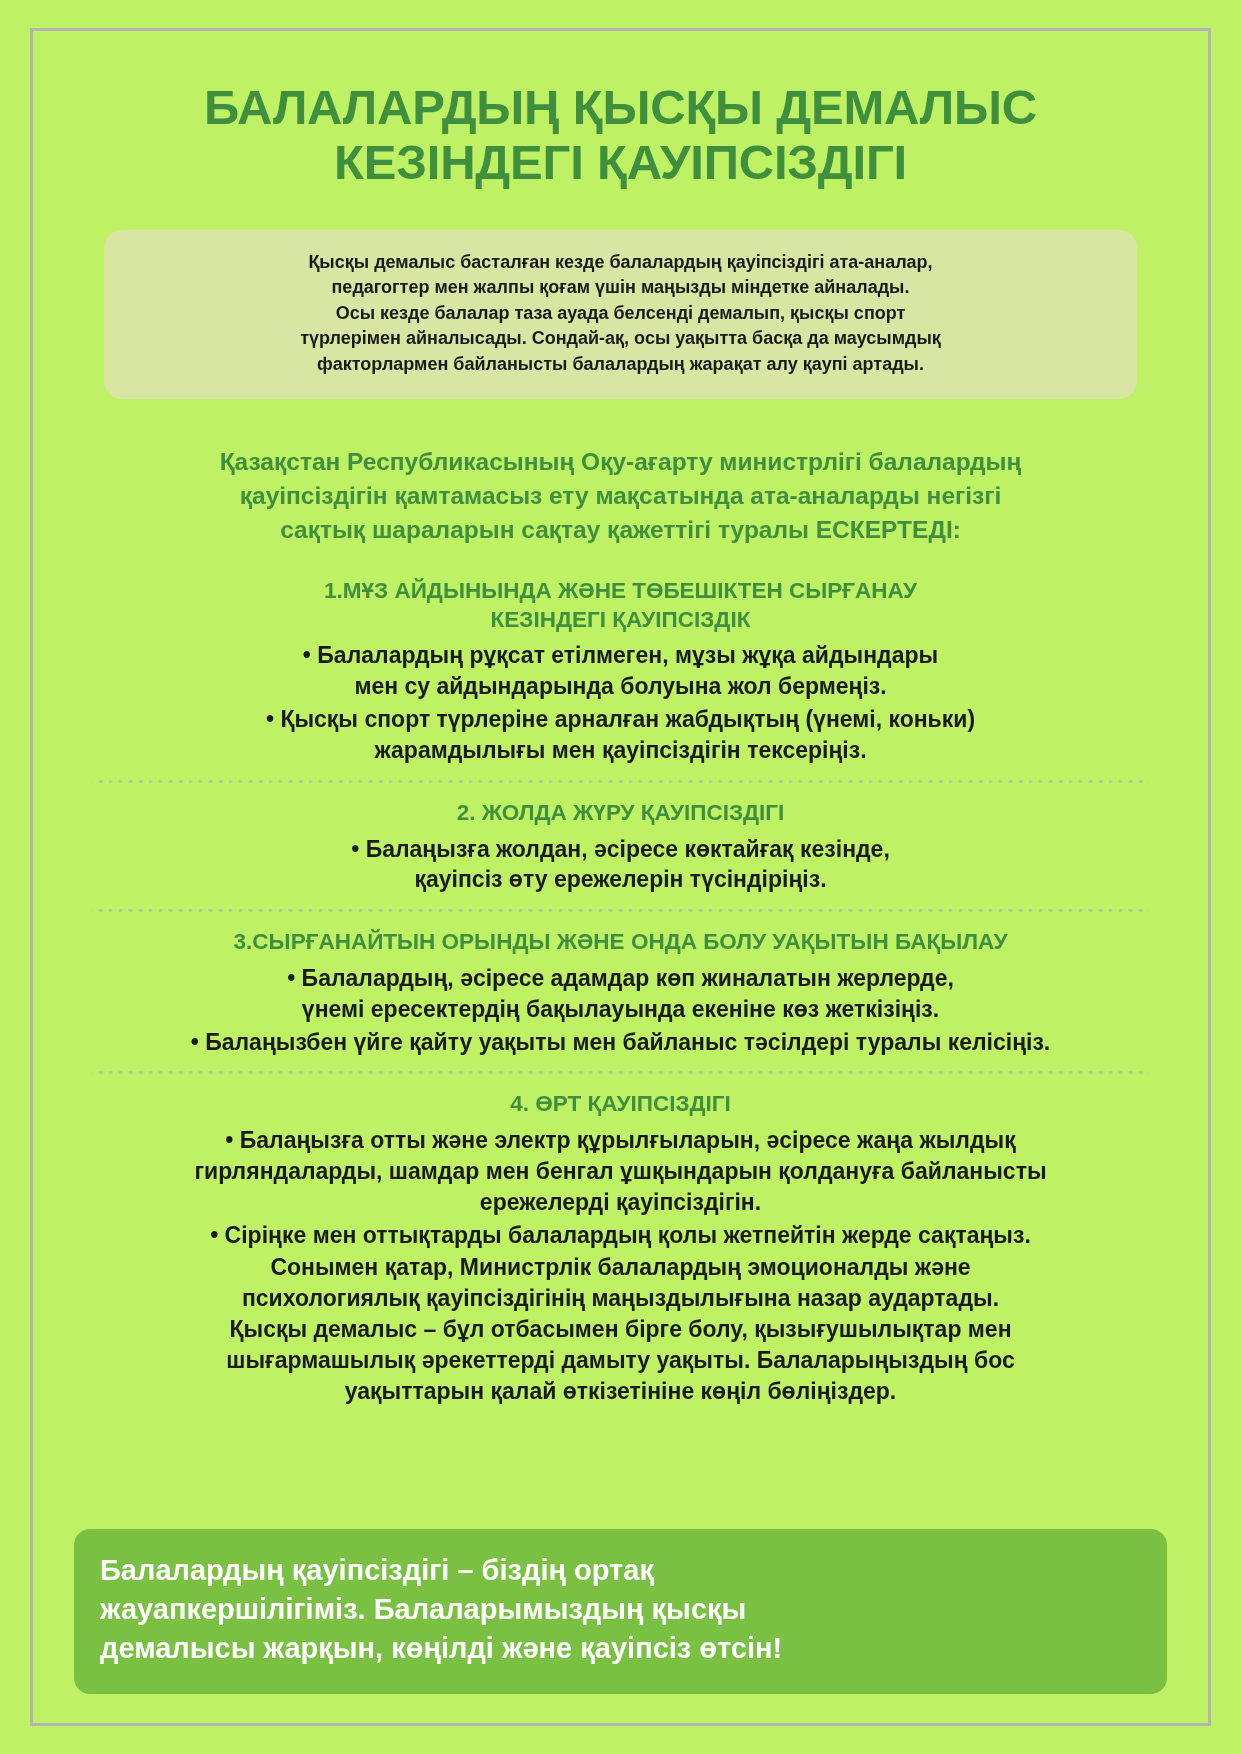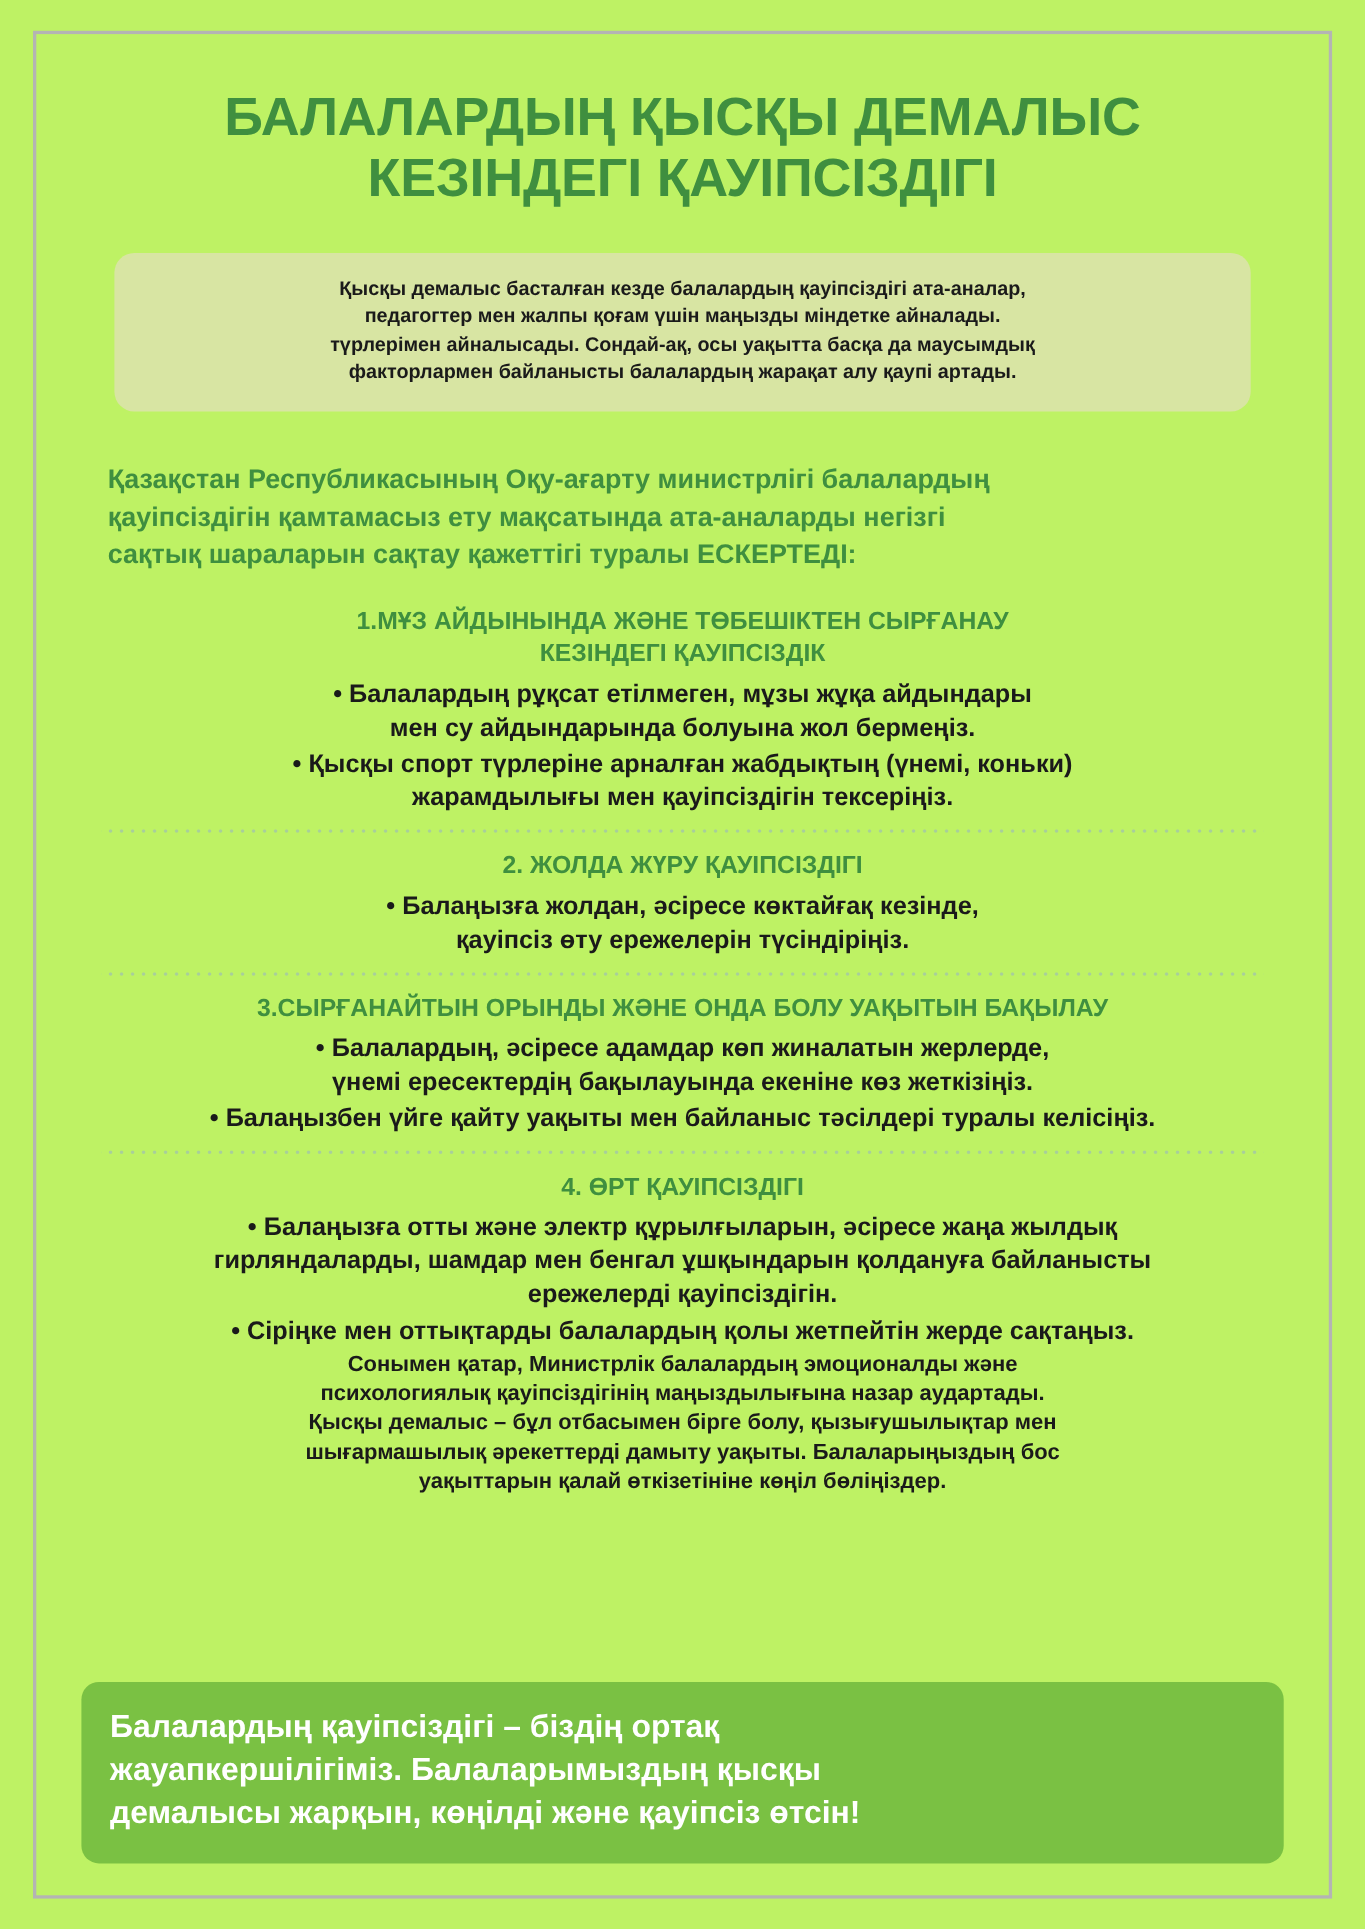--- a/index.html
+++ b/index.html
@@ -64,21 +64,21 @@
     color: #1a1a1a;
     font-size: 18px;
     font-weight: bold;
     line-height: 1.42;
   }
   .intro-box .tline { display: block; }
 
   
   .lead {
     margin: 46px 24px 0 24px;
-    text-align: left;
+    text-align: center;
     color: #3f8f3f;
     font-weight: bold;
     font-size: 24.5px;
     line-height: 1.38;
   }
   .lead .tline { display: block; }
 
   
   .sections {
     margin: 30px 12px 0 12px;
@@ -103,21 +103,21 @@
     line-height: 1.34;
     margin: 2px 0 2px 0;
   }
   .bullet .tline { display: block; }
   .bullet .tline.first::before {
     content: "\2022\00a0";
   }
   .para {
     text-align: center;
     color: #1a1a1a;
-    font-size: 20px;
+    font-size: 23px;
     font-weight: bold;
     line-height: 1.34;
     margin: 2px 0 0 0;
   }
   .para .tline { display: block; }
 
   .dot-divider {
     height: 3px;
     margin: 14px 6px 16px 6px;
     background-image: radial-gradient(circle, #a8cf9a 1.6px, rgba(0,0,0,0) 1.9px);
@@ -152,20 +152,21 @@
   <div class="content">
 
     <h1 class="poster-title">
       <span class="tline">БАЛАЛАРДЫҢ ҚЫСҚЫ ДЕМАЛЫС</span>
       <span class="tline">КЕЗІНДЕГІ ҚАУІПСІЗДІГІ</span>
     </h1>
 
     <div class="intro-box">
       <span class="tline">Қысқы демалыс басталған кезде балалардың қауіпсіздігі ата-аналар,</span>
       <span class="tline">педагогтер мен жалпы қоғам үшін маңызды міндетке айналады.</span>
+      <span class="tline">Осы кезде балалар таза ауада белсенді демалып, қысқы спорт</span>
       <span class="tline">түрлерімен айналысады. Сондай-ақ, осы уақытта басқа да маусымдық</span>
       <span class="tline">факторлармен байланысты балалардың жарақат алу қаупі артады.</span>
     </div>
 
     <div class="lead">
       <span class="tline">Қазақстан Республикасының Оқу-ағарту министрлігі балалардың</span>
       <span class="tline">қауіпсіздігін қамтамасыз ету мақсатында ата-аналарды негізгі</span>
       <span class="tline">сақтық шараларын сақтау қажеттігі туралы ЕСКЕРТЕДІ:</span>
     </div>
 

